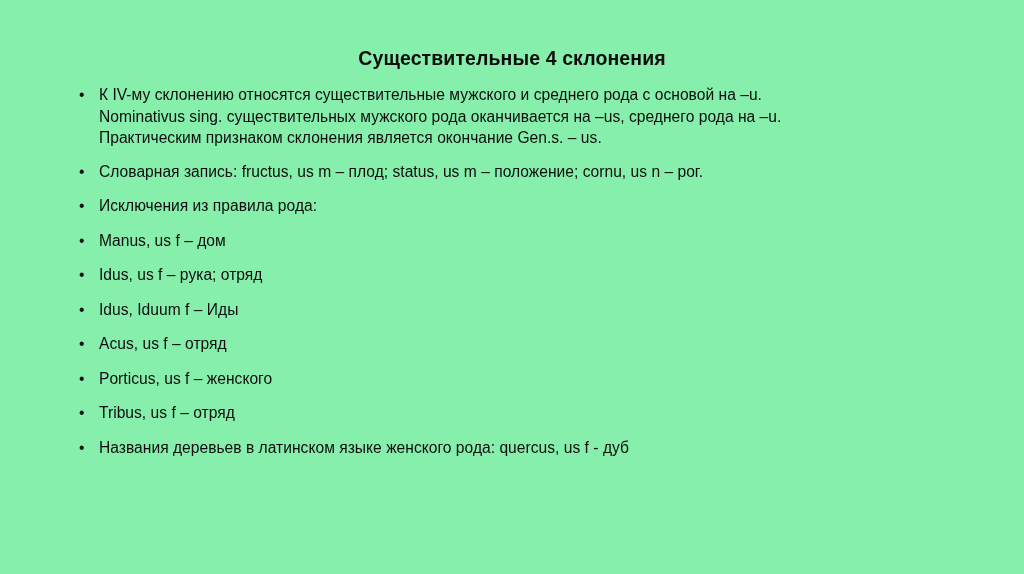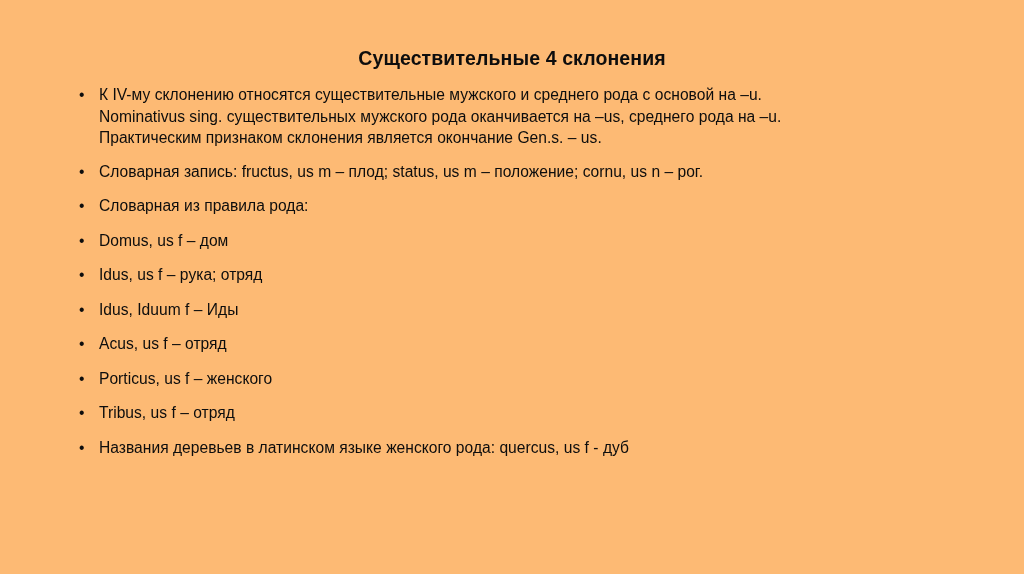--- a/index.html
+++ b/index.html
@@ -12,21 +12,21 @@
     height: 574px;
     background: #ffffff;
     font-family: "Liberation Sans", "DejaVu Sans", sans-serif;
     color: #0d0d0d;
     overflow: hidden;
   }
   .slide {
     position: relative;
     width: 1024px;
     height: 574px;
-    background: #fdba74;
+    background: #86efac;
     box-sizing: border-box;
   }
   .slide-title {
     position: absolute;
     top: 33px;
     left: 0;
     width: 1024px;
     text-align: center;
     font-size: 19.5px;
     font-weight: bold;
@@ -90,26 +90,26 @@
 Практическим признаком склонения является окончание Gen.s. – us.</span>
     </li>
 
     <li class="bullet-item">
       <span class="bullet-marker">•</span>
       <span class="bullet-text">Словарная запись: fructus, us m – плод; status, us m – положение; cornu, us n – рог.</span>
     </li>
 
     <li class="bullet-item">
       <span class="bullet-marker">•</span>
-      <span class="bullet-text">Словарная из правила рода:</span>
+      <span class="bullet-text">Исключения из правила рода:</span>
     </li>
 
     <li class="bullet-item">
       <span class="bullet-marker">•</span>
-      <span class="bullet-text">Domus, us f – дом</span>
+      <span class="bullet-text">Manus, us f – дом</span>
     </li>
 
     <li class="bullet-item">
       <span class="bullet-marker">•</span>
       <span class="bullet-text">Idus, us f – рука; отряд</span>
     </li>
 
     <li class="bullet-item">
       <span class="bullet-marker">•</span>
       <span class="bullet-text">Idus, Iduum f – Иды</span>

